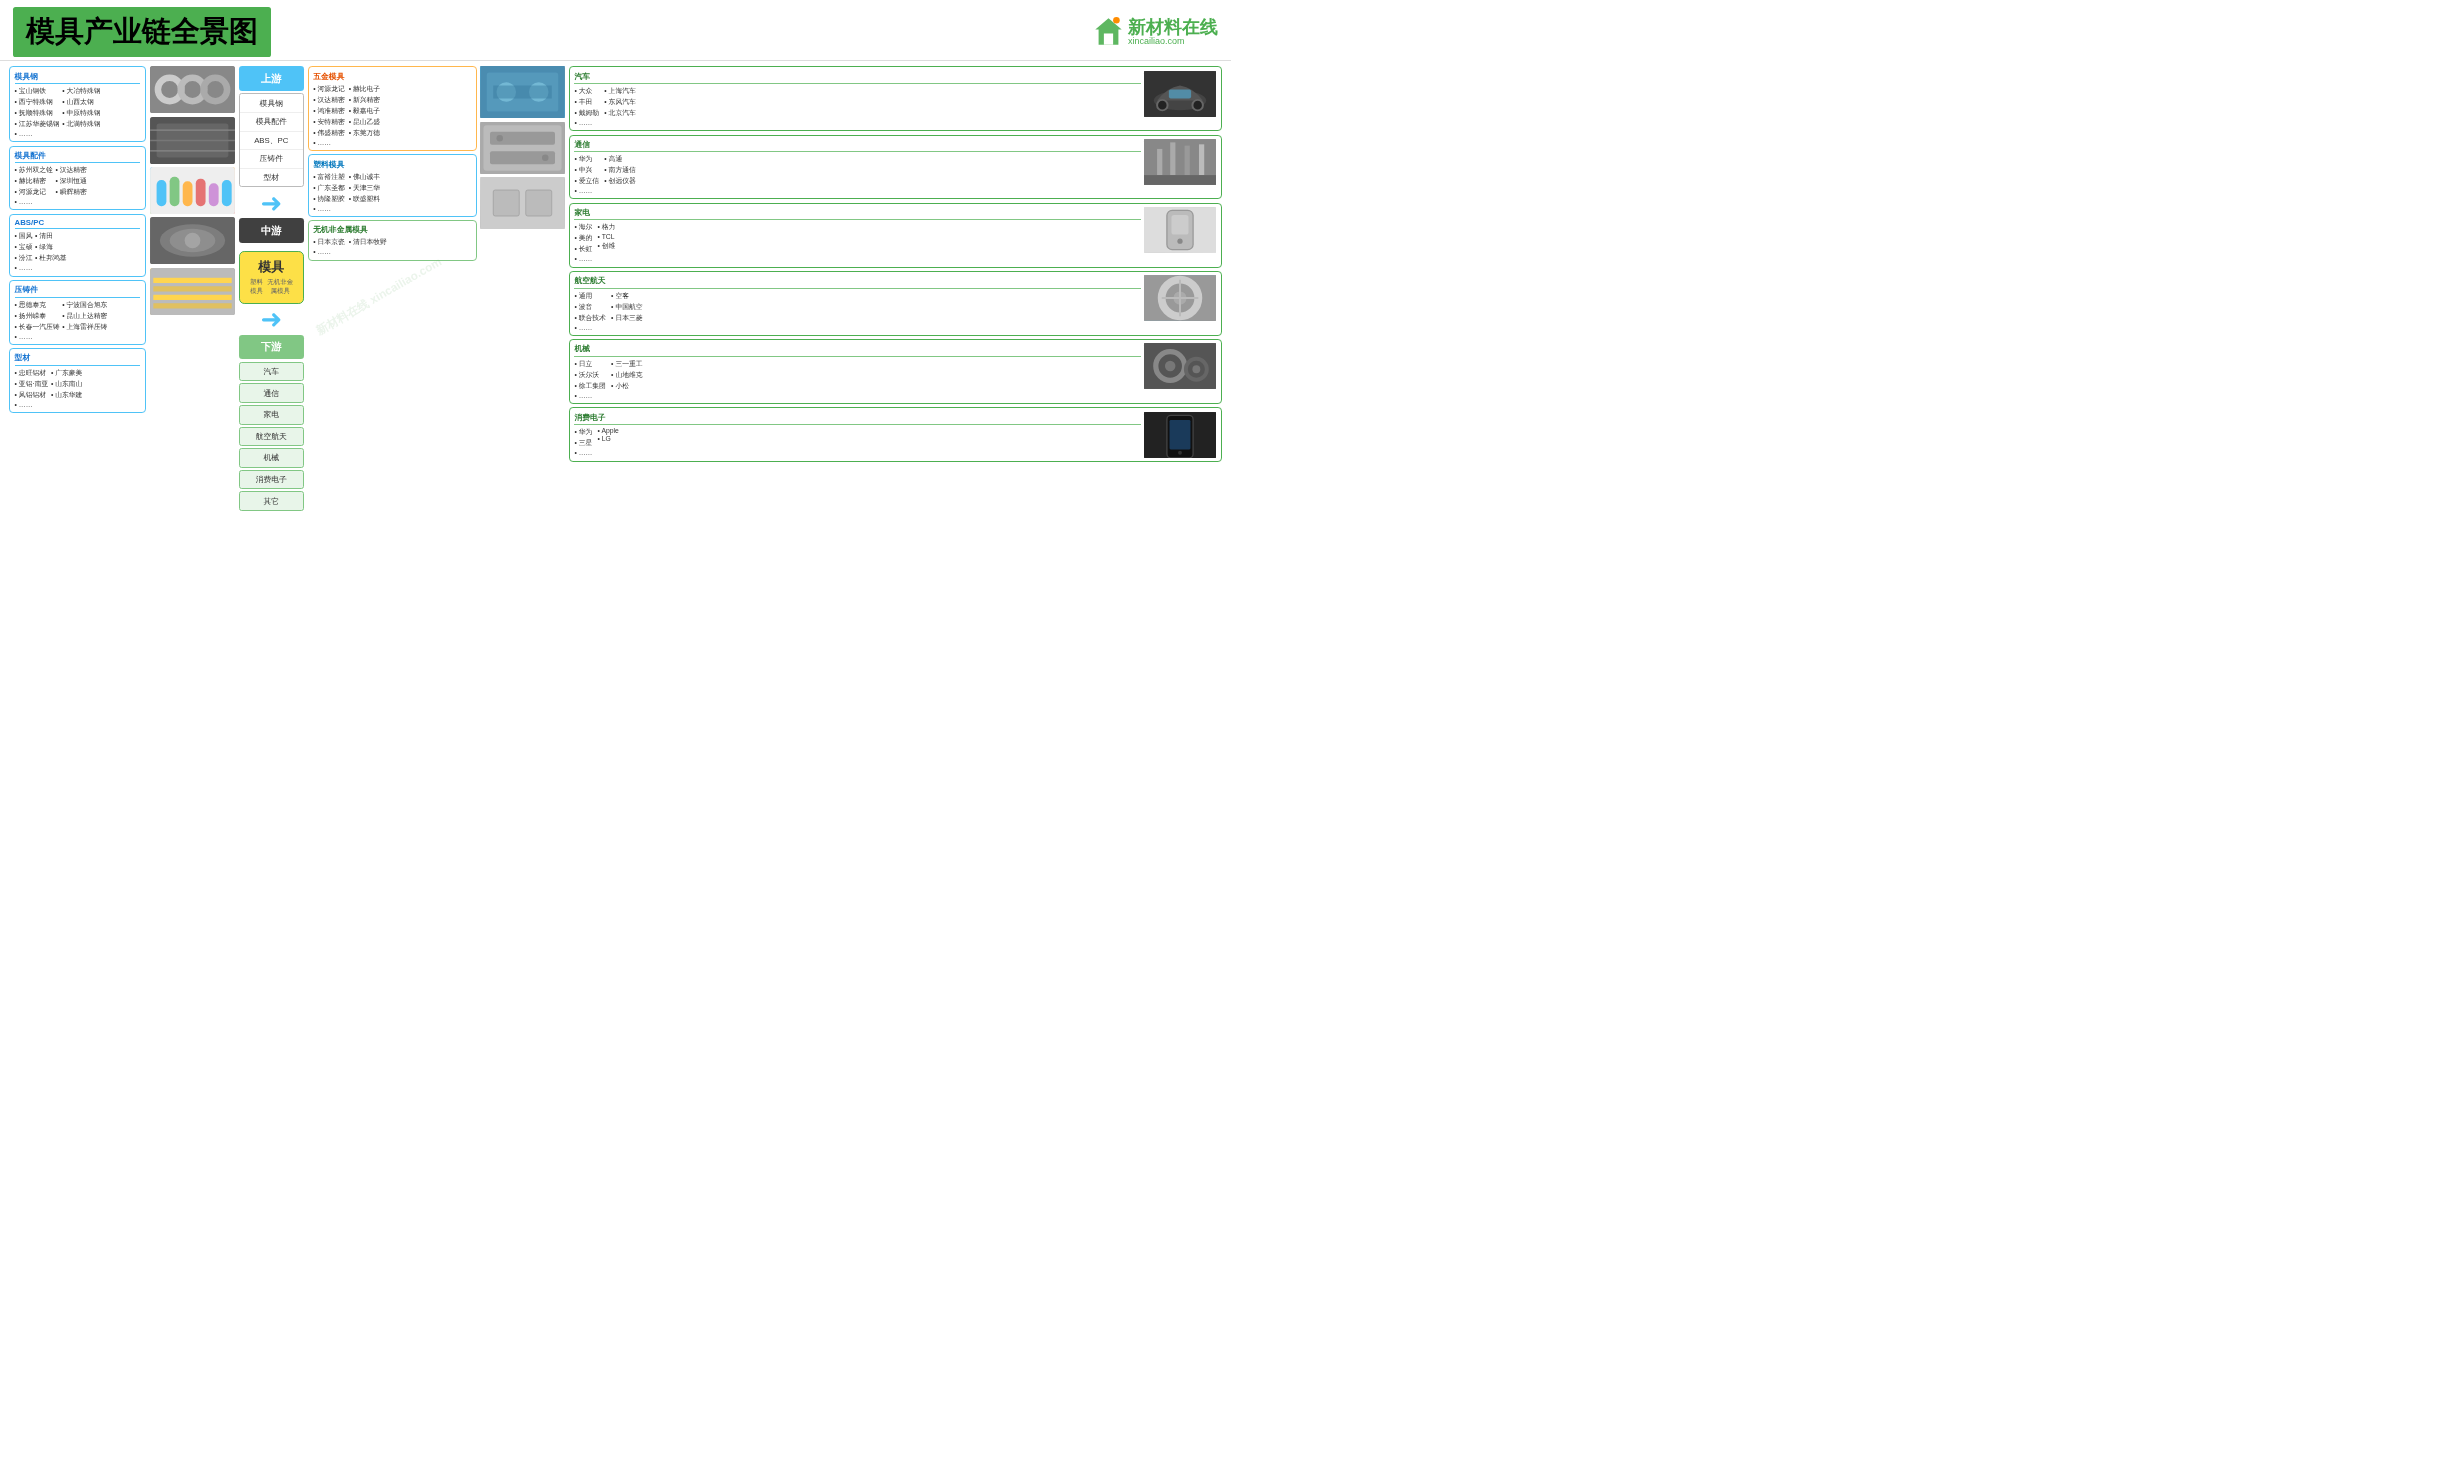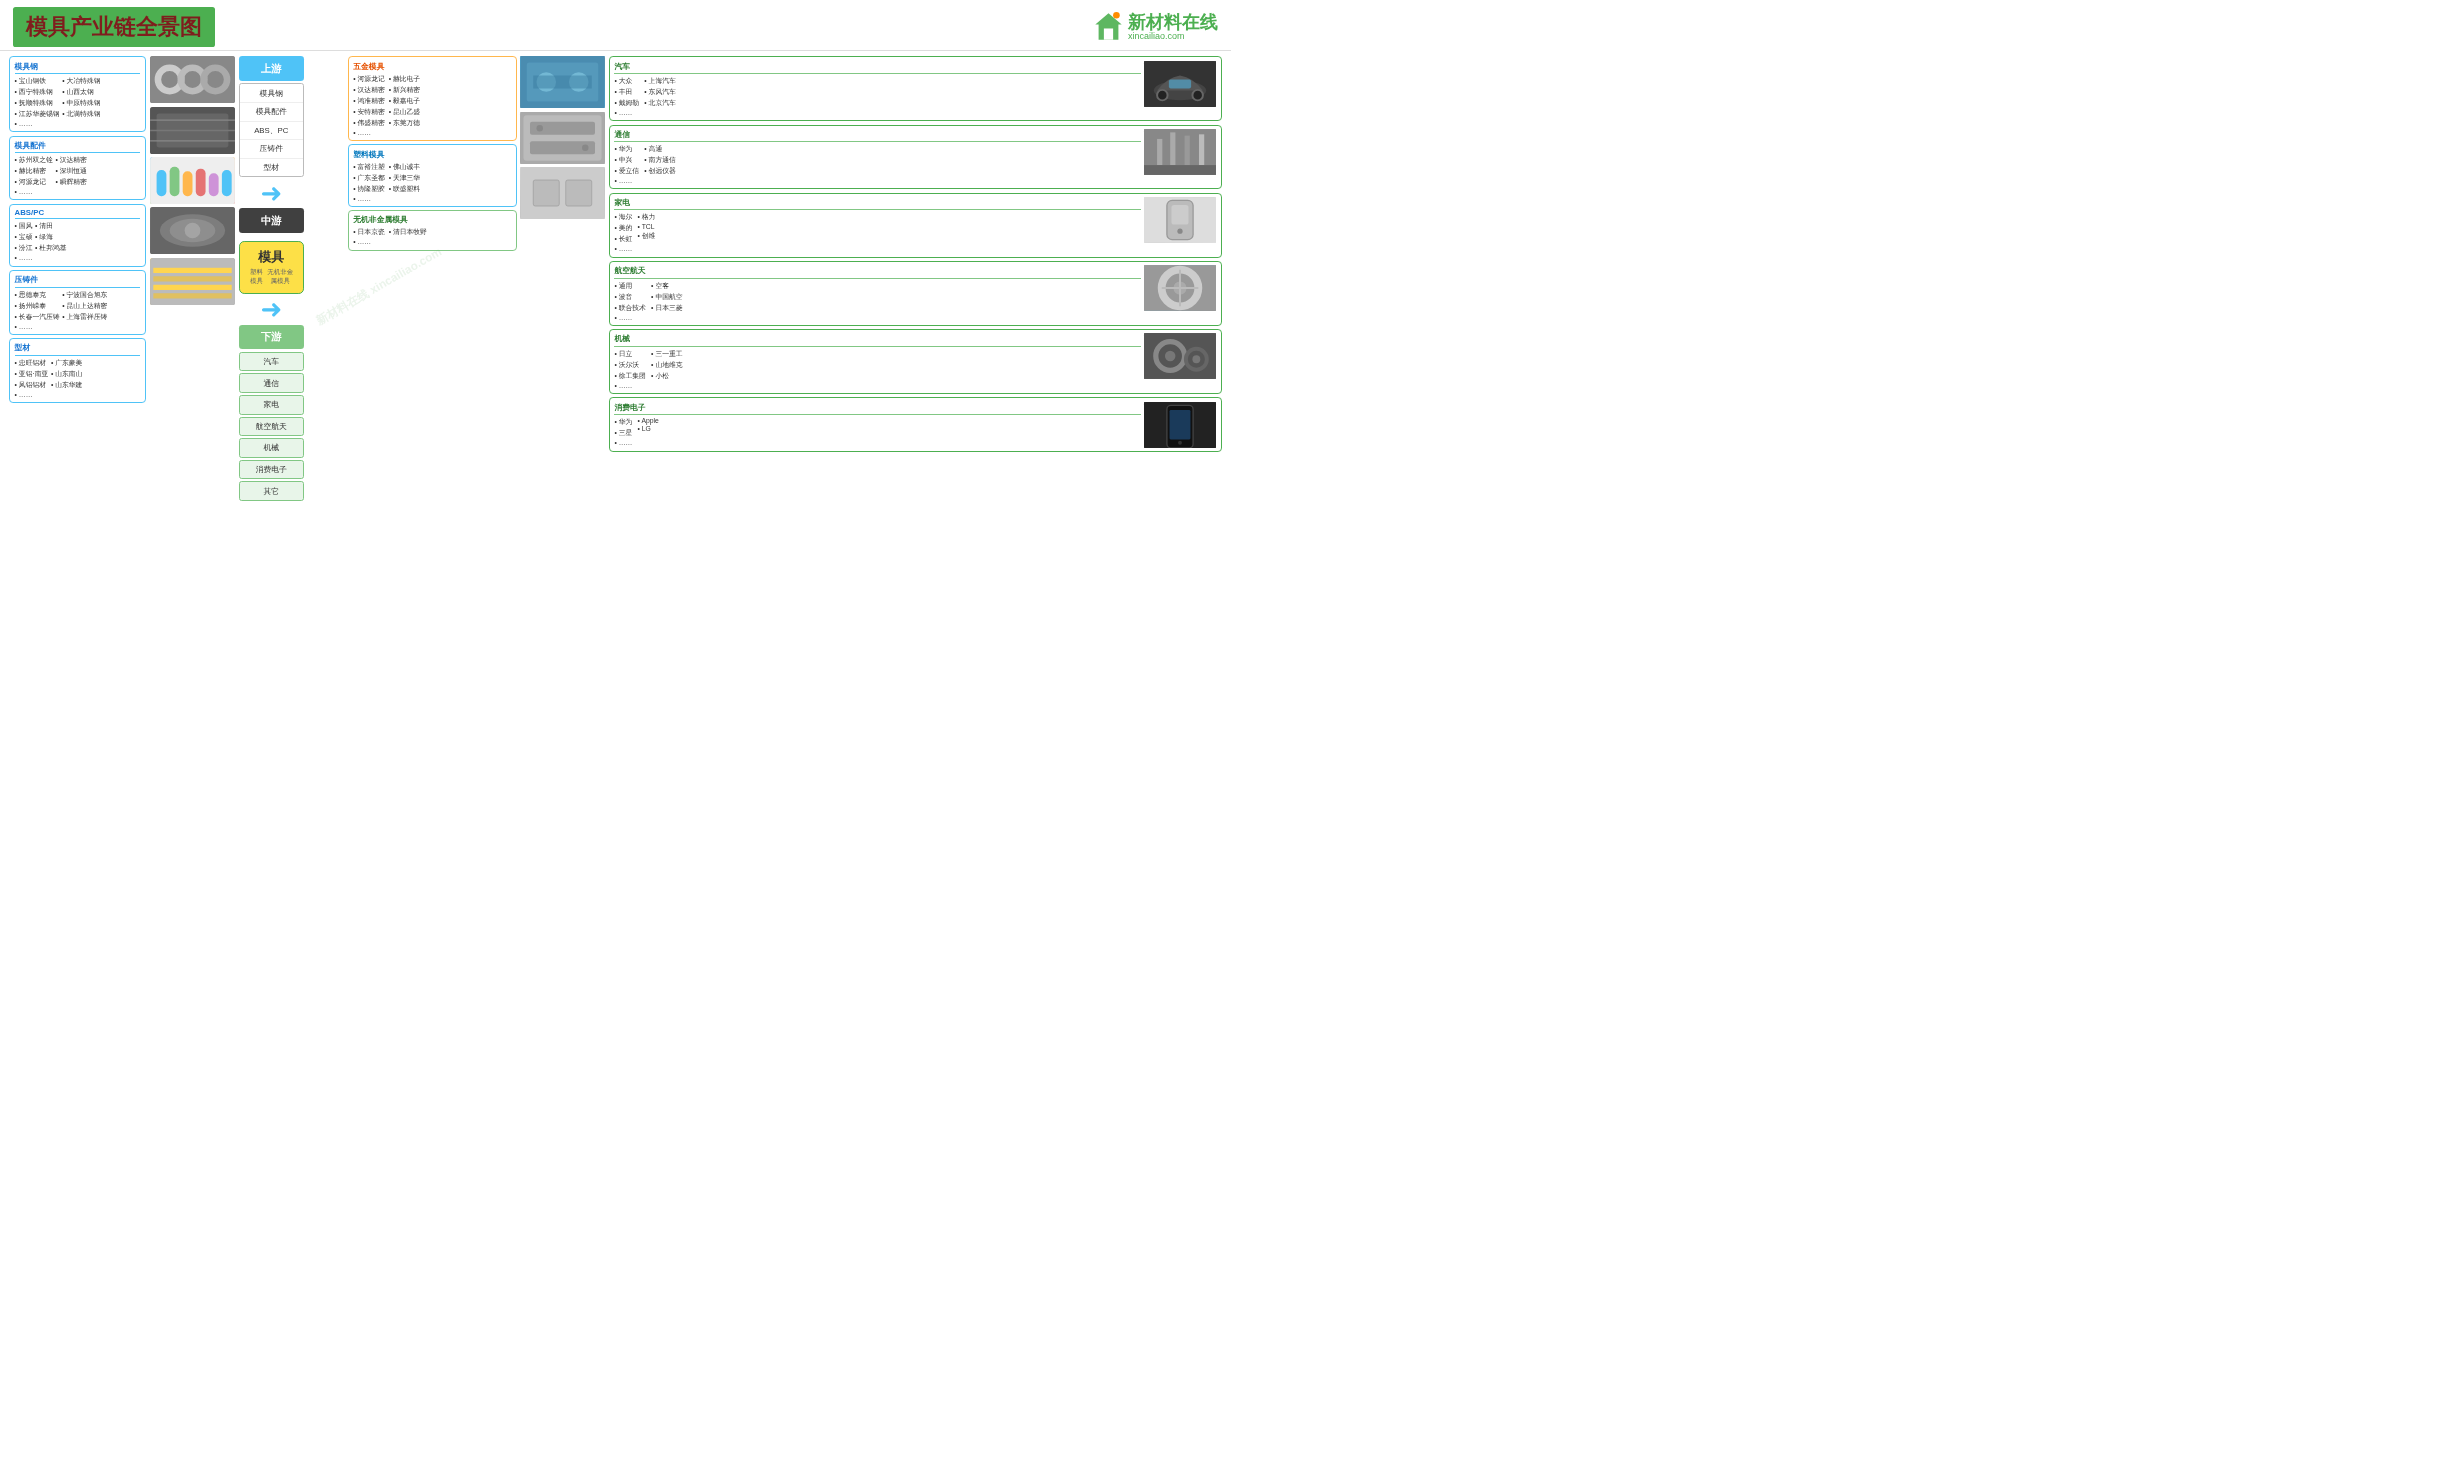--- a/index.html
+++ b/index.html
@@ -20,22 +20,22 @@
     
     .header {
       display: flex;
       align-items: center;
       justify-content: space-between;
       padding: 6.5px 13px 3.3px 13px;
       border-bottom: 1.3px solid #ddd;
     }
     .page-title {
       background: #4CAF50;
-      color: #7f1d1d;
-      font-size: 22px;
+      color: #000000;
+      font-size: 29px;
       font-weight: bold;
       padding: 5.2px 13px;
       border-radius: 2.6px;
     }
     .logo-text {
       font-size: 18px;
       font-weight: bold;
       color: #4CAF50;
       line-height: 1;
     }
@@ -219,21 +219,20 @@
       font-size: 7.8px;
       color: #333;
     }
     
     .mid-panels-section {
       display: flex;
       flex-direction: column;
       gap: 3.3px;
       width: 169px;
       flex-shrink: 0;
-      margin-left: 40px;
     }
     .mid-panel-box {
       border: 1.3px solid #FFB74D;
       border-radius: 3.9px;
       padding: 3.3px 4.6px;
     }
     .mid-panel-box.blue-b { border-color: #4FC3F7; }
     .mid-panel-box.green-b { border-color: #81C784; }
     .mid-panel-title {
       font-weight: bold;

